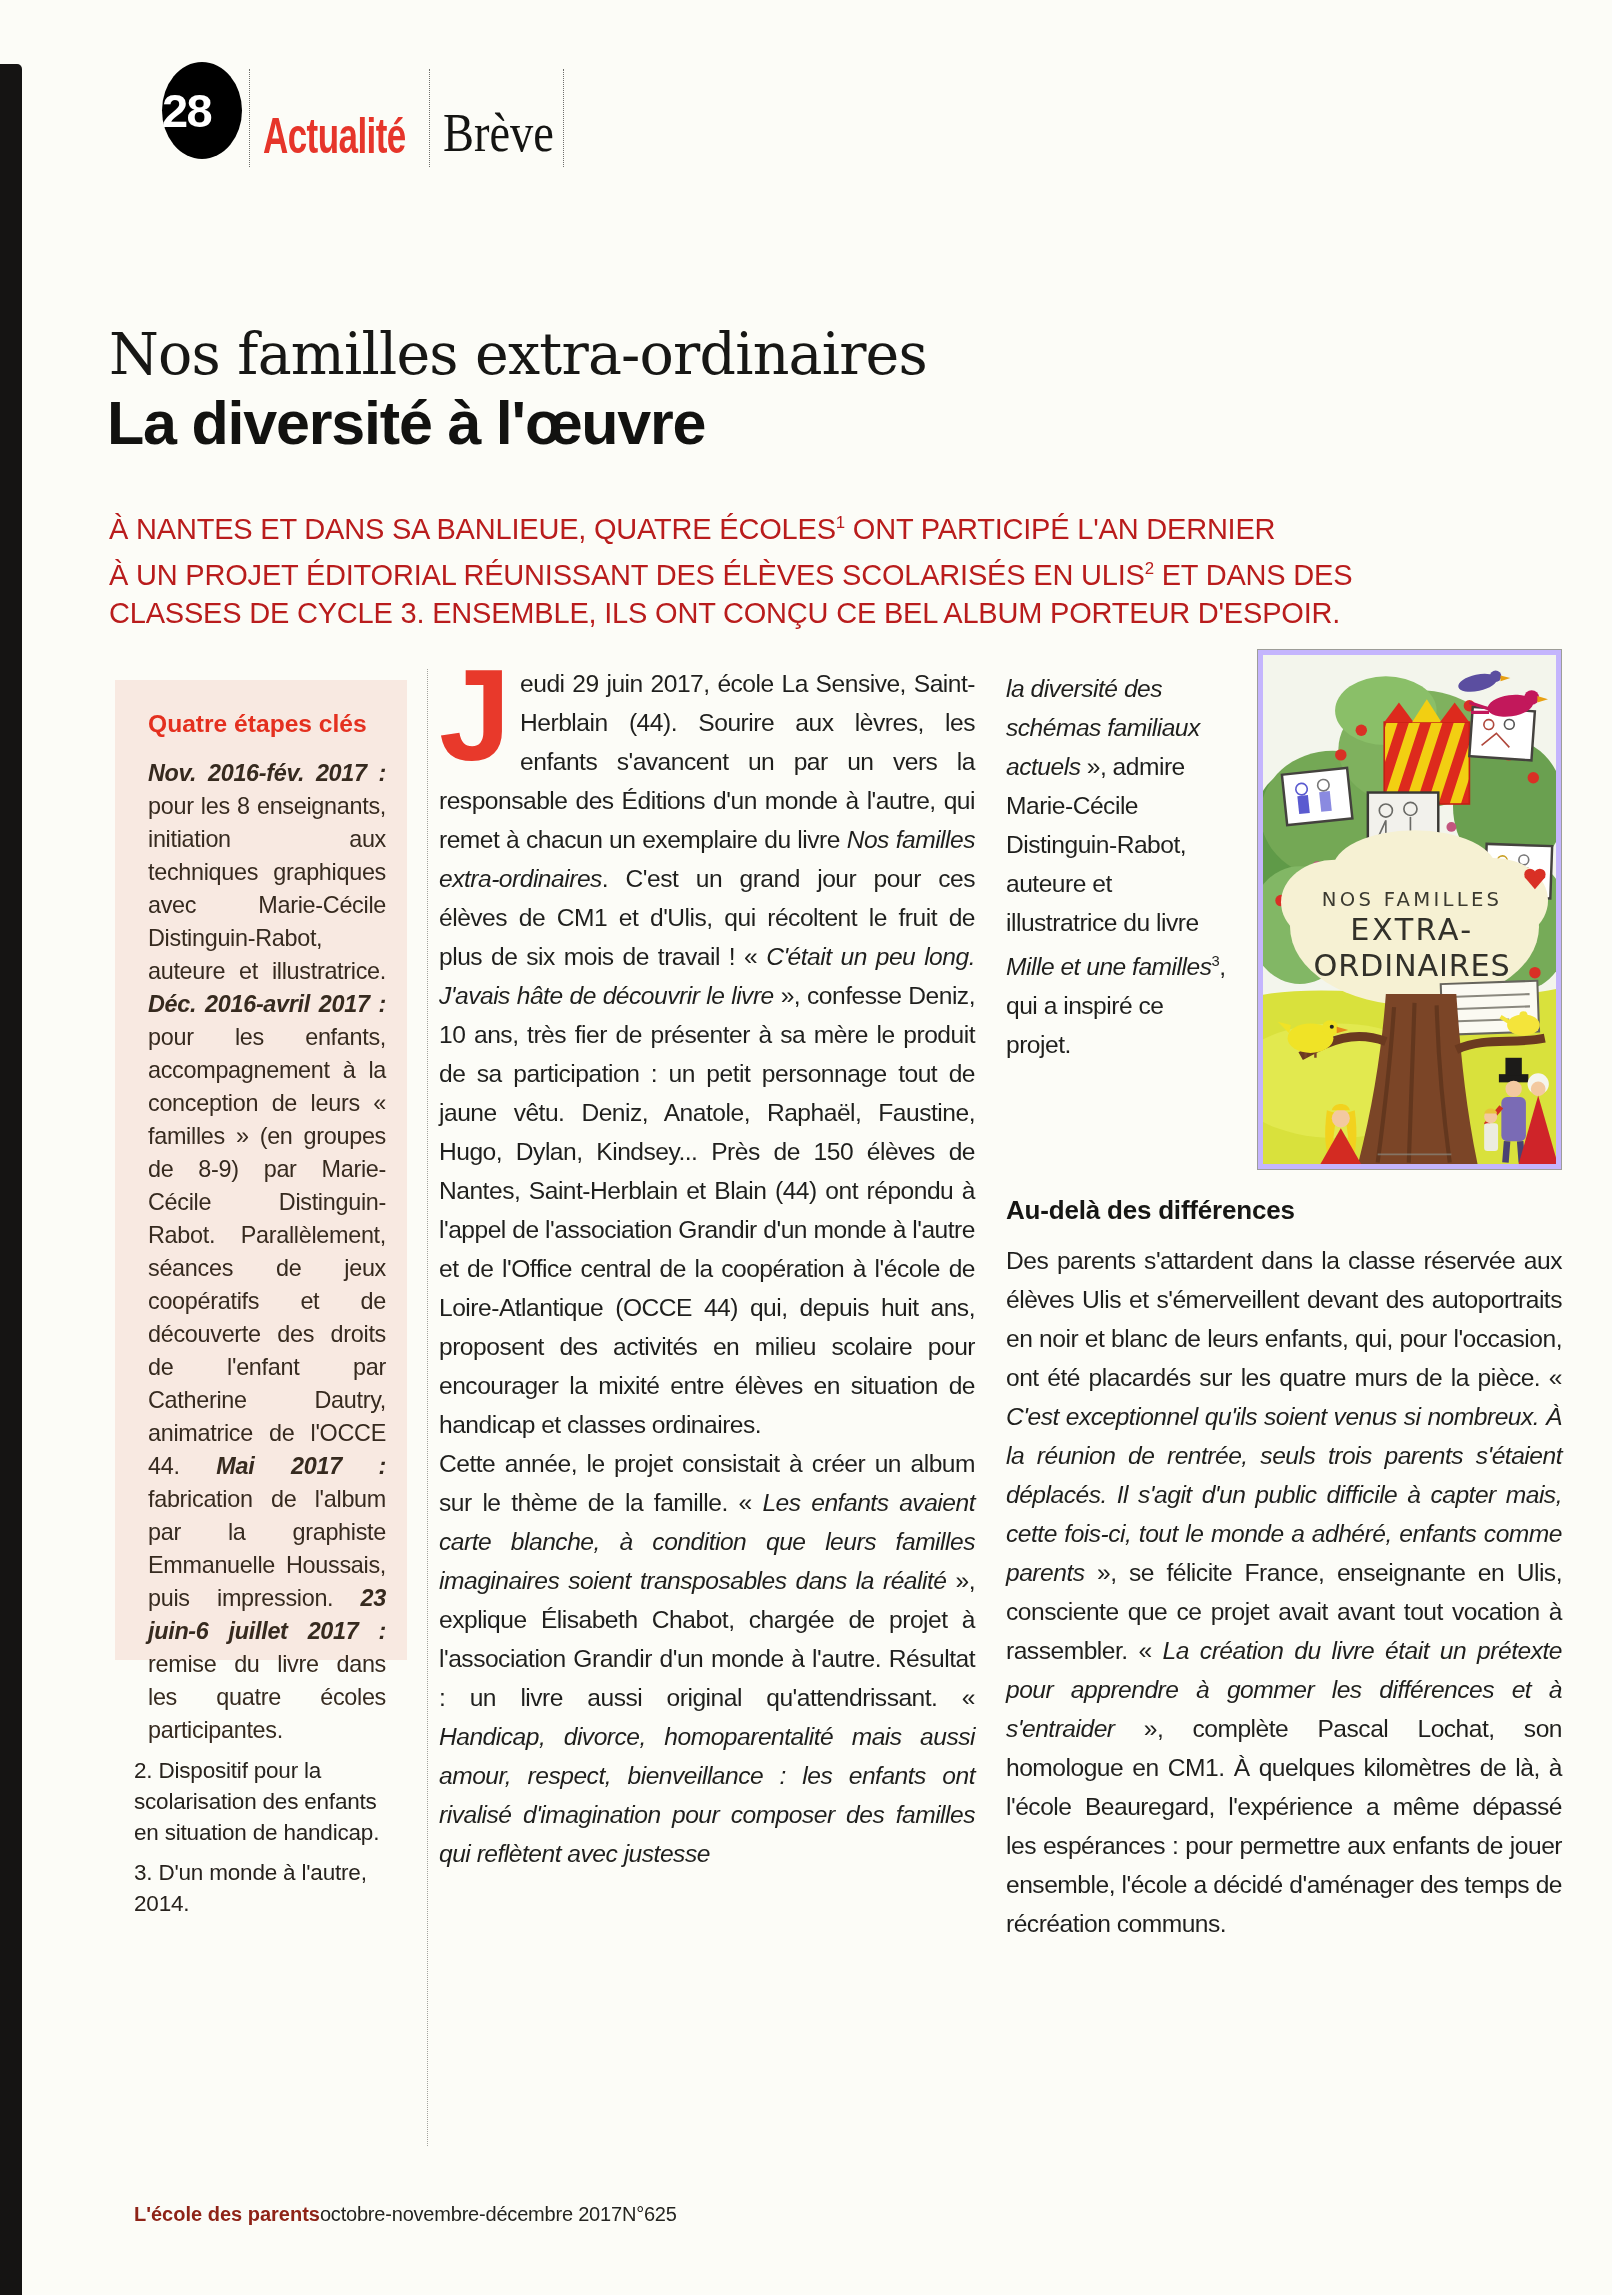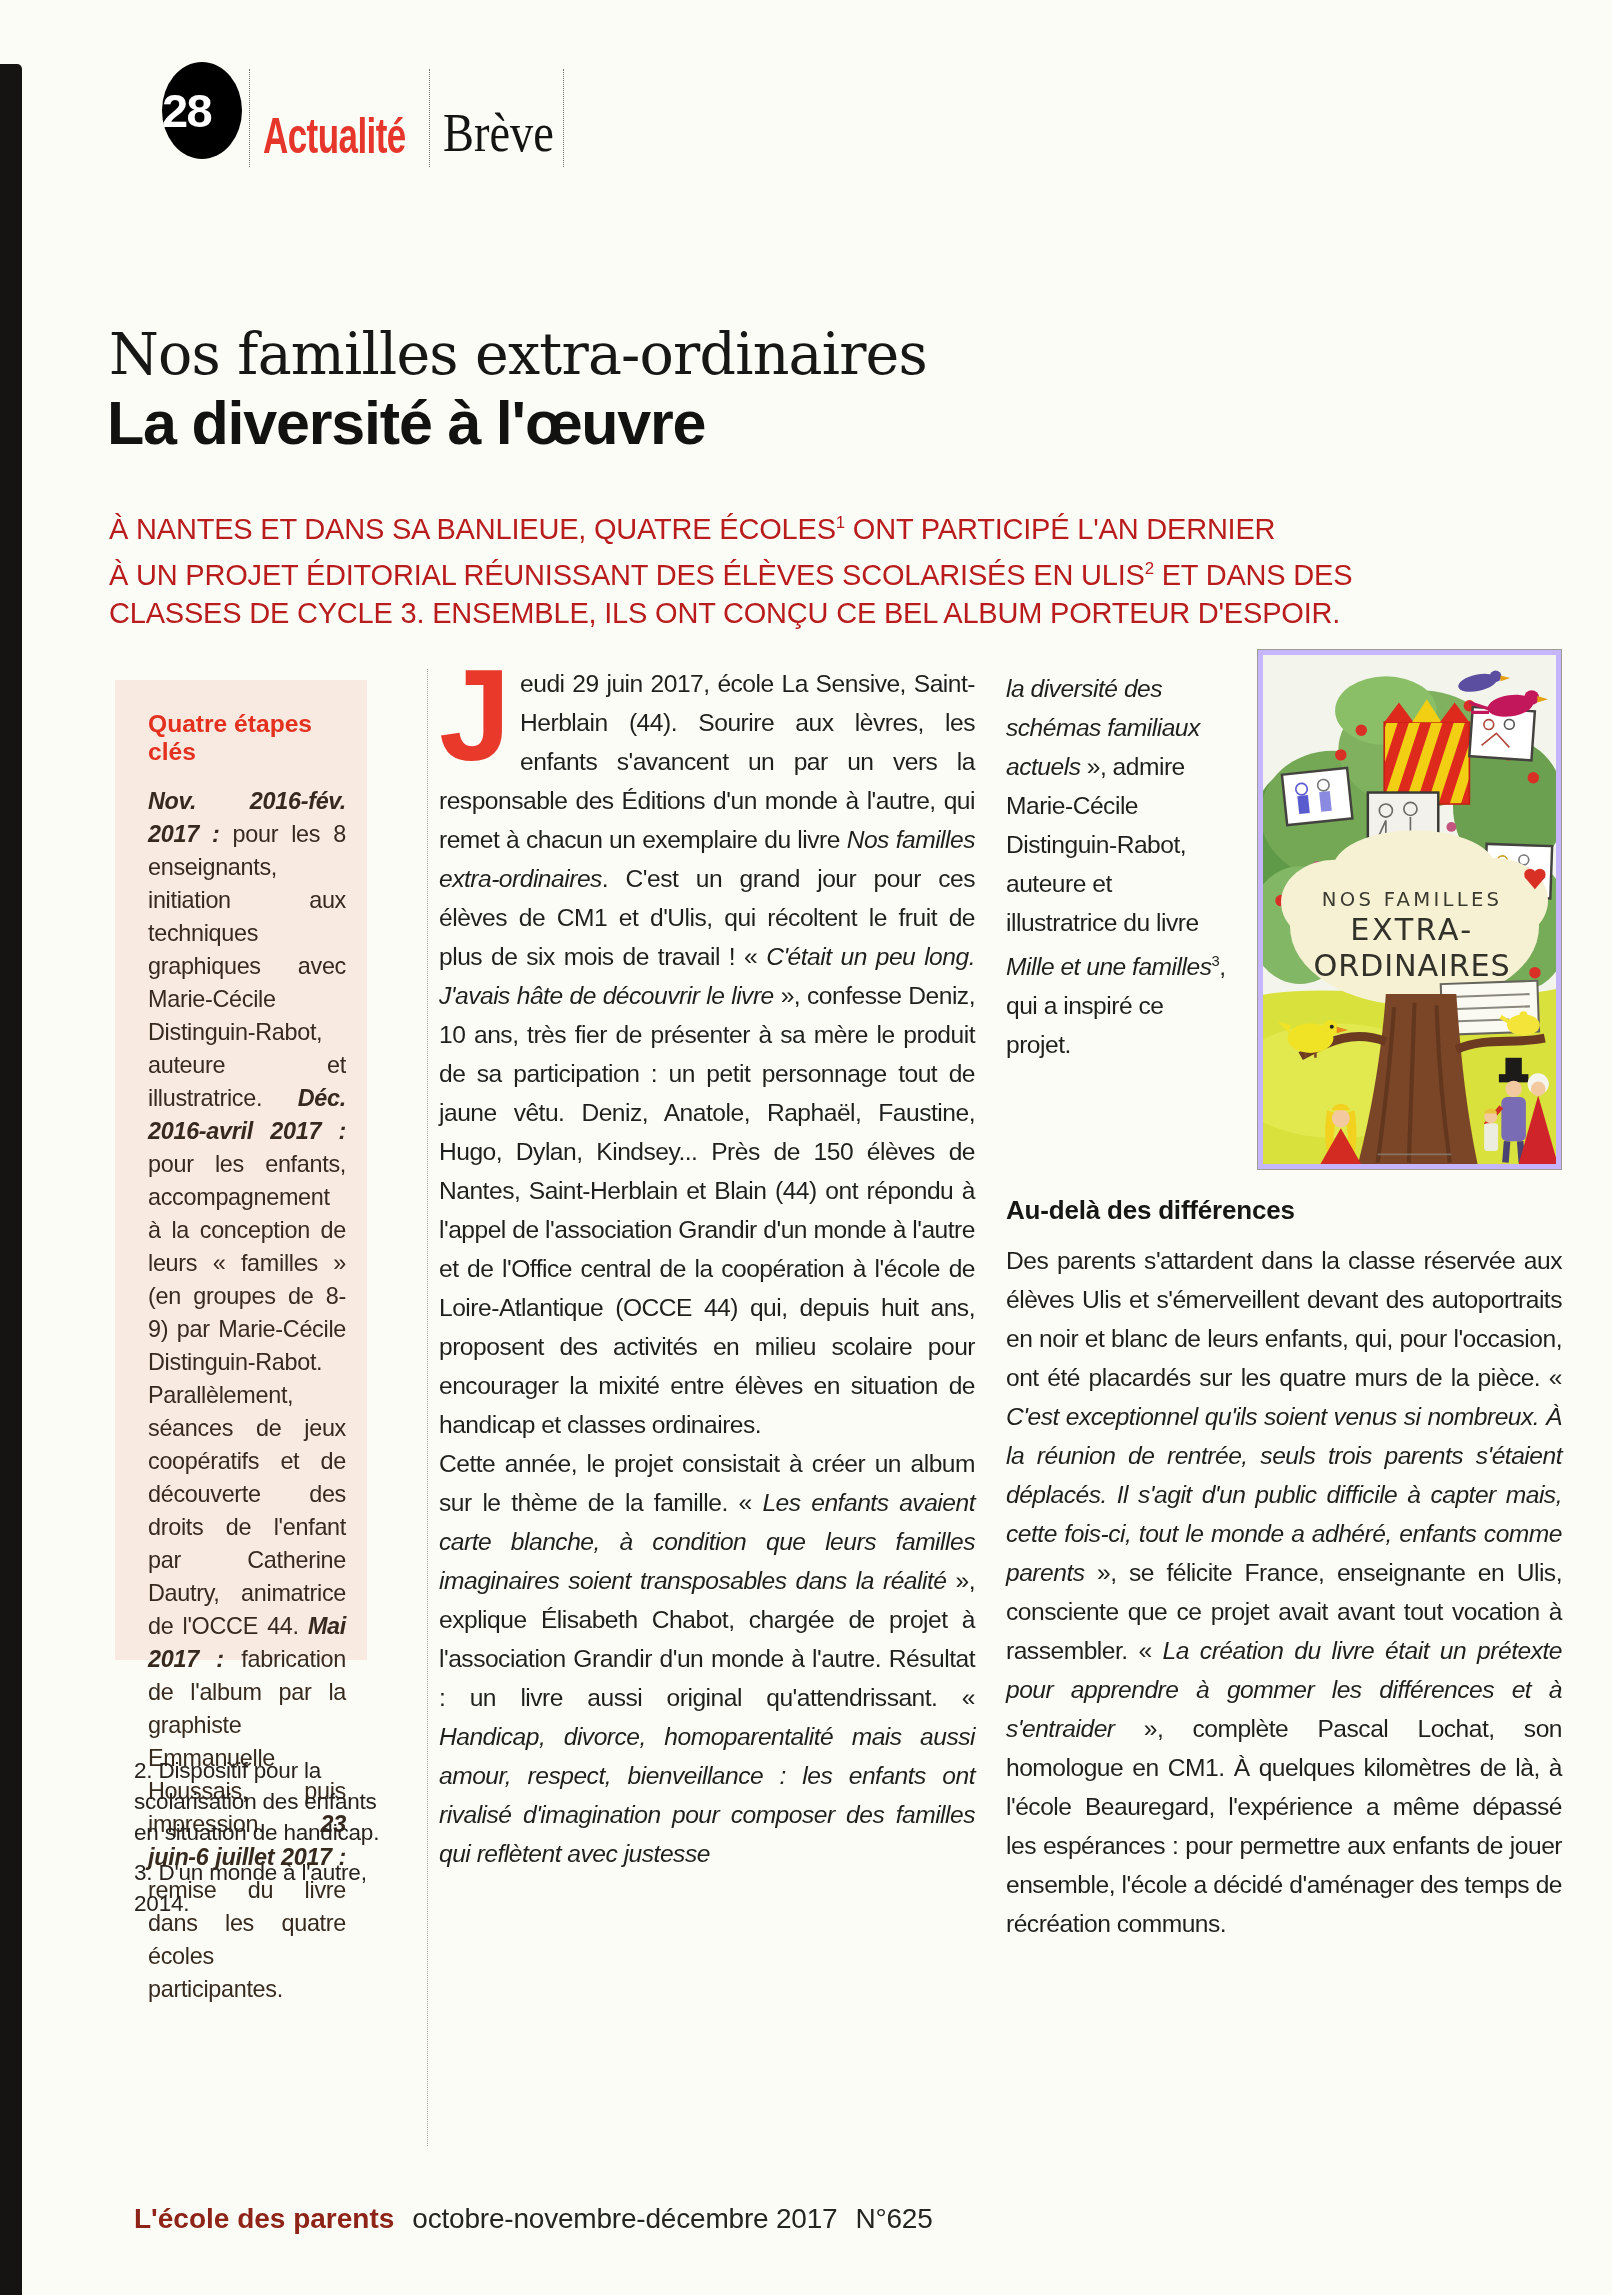--- a/index.html
+++ b/index.html
@@ -21,21 +21,21 @@
   .rubric-label{position:absolute;left:443px;top:102px;font-size:54px;font-family:"Liberation Serif",serif;color:#141412;
     transform:scaleX(.86);transform-origin:left top;}
 
   
   .kicker{position:absolute;left:109px;top:321px;font-family:"DejaVu Serif",serif;font-size:57px;color:#171715;letter-spacing:-0.8px;white-space:nowrap;}
   .headline{position:absolute;left:107px;top:388px;font-size:61px;font-weight:bold;color:#121210;letter-spacing:-1.2px;white-space:nowrap;}
   .standfirst{position:absolute;left:109px;top:503px;width:1426px;font-size:29px;line-height:39px;color:#b91c1c;letter-spacing:-0.2px;}
   .standfirst sup{font-size:58%;vertical-align:super;}
 
   
-  .sidebox{position:absolute;left:115px;top:680px;width:252px;height:980px;background:#f8e9e1;
+  .sidebox{position:absolute;left:115px;top:680px;width:292px;height:980px;background:#f8e9e1;
     box-sizing:border-box;padding:29.5px 21px 23px 33px;}
   .sidebox h3{margin:0 0 19.7px 0;font-size:24.6px;color:#e4301f;font-weight:bold;}
   .sidebox .entry{font-size:23.4px;line-height:33px;color:#362a1f;text-align:justify;letter-spacing:-0.3px;}
   .sidebox .lead{font-weight:bold;font-style:italic;}
 
   
   .footnotes{position:absolute;left:134px;top:1755px;width:256px;font-size:22.5px;line-height:31px;color:#27221d;letter-spacing:-0.2px;}
   .footnotes div{margin-bottom:9px;}
 
   
@@ -47,21 +47,21 @@
   .subhead{position:absolute;left:1006px;top:1195px;font-size:26px;font-weight:bold;color:#161614;letter-spacing:-0.2px;}
   .col3{position:absolute;left:1006px;top:1241px;width:556px;}
   .byline{text-align:right;font-weight:bold;margin-top:-39px;font-size:25.4px;}
 
   
   .bookframe{position:absolute;left:1257px;top:649px;width:305px;height:521px;background:#c4b5fd;
     border:0.8px solid #9d9d98;box-sizing:border-box;padding:4.9px;}
   .bookframe svg{display:block;width:100%;height:100%;}
 
   
-  .footer{position:absolute;left:134px;top:2203px;display:flex;align-items:baseline;gap:18px;font-size:28px;}
+  .footer{position:absolute;left:134px;top:2203px;display:flex;align-items:baseline;font-size:20px;}
   .footer .brand{font-weight:bold;color:#8e2317;}
   .footer .issue{color:#242420;letter-spacing:-0.2px;}
   i{font-style:italic;} sup{font-size:60%;vertical-align:super;}
 </style>
 </head>
 <body>
 
 <div class="page">
   <div class="scan-edge"></div>
 

